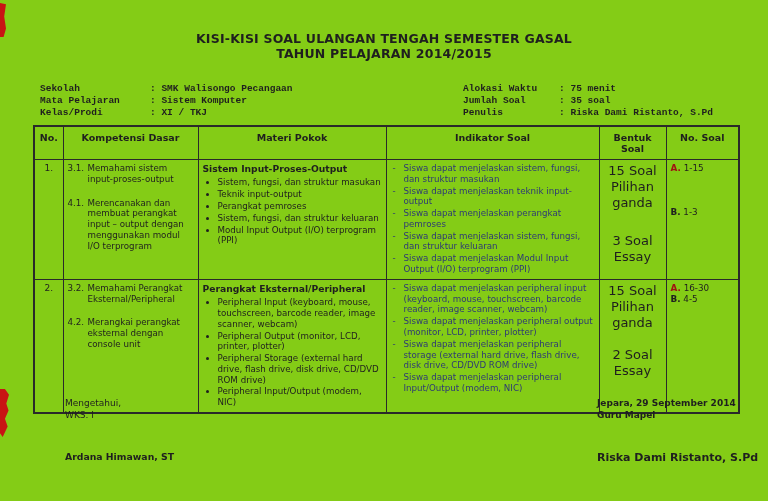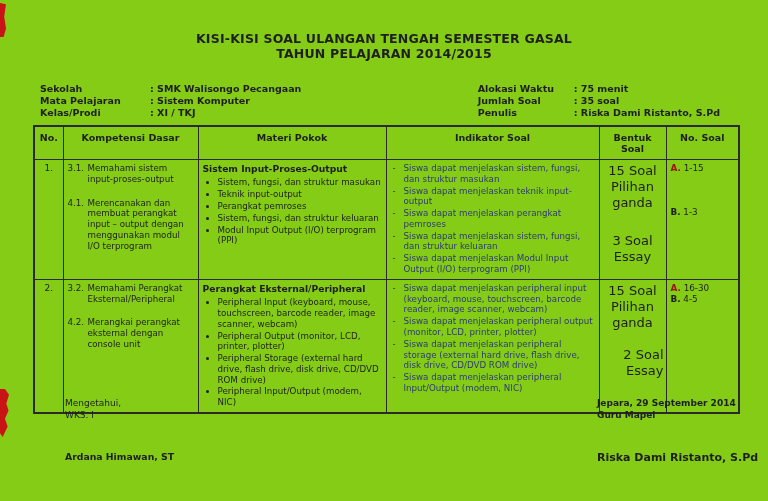--- a/index.html
+++ b/index.html
@@ -26,22 +26,22 @@
     clip-path:polygon(0 0,55% 0,100% 12%,70% 30%,95% 45%,55% 62%,85% 78%,30% 100%,0 92%);
   }
   .title{
     position:absolute;top:31px;left:0;width:100%;text-align:center;
     font-weight:bold;font-size:12.5px;line-height:1.22;letter-spacing:.2px;
   }
   
   .info{position:absolute;top:83px;left:40px;width:700px;display:flex;justify-content:space-between;
         font-size:9.5px;font-weight:bold;line-height:1.28;}
   .info-grid{display:grid;grid-template-columns:108px auto;column-gap:2px;}
-  .info-grid.right{grid-template-columns:94px auto;margin-right:20px;}
-  .info-grid span{white-space:nowrap;}
+  .info-grid.right{grid-template-columns:94px auto;margin-right:27px;}
+  .info-grid span{white-space:nowrap;font-family:Liberation Mono, monospace;}
   
   table.kisi{
     position:absolute;left:33px;top:125px;width:705px;
     border-collapse:collapse;table-layout:fixed;
   }
   table.kisi th,table.kisi td{
     border:1.2px solid var(--line);vertical-align:top;padding:3px 4px;
   }
   table.kisi{border:2px solid var(--line);}
   th{font-size:9.5px;font-weight:bold;text-align:center;padding:5px 2px !important;}
@@ -58,21 +58,21 @@
   ul.bullets li{margin-bottom:1px;}
   ul.dashes{margin:0;padding:0;list-style:none;color:var(--indik);}
   ul.dashes li{position:relative;padding-left:13px;margin-bottom:1px;}
   ul.dashes li::before{content:"-";position:absolute;left:2px;}
   .c-bentuk{text-align:center;padding:3px 2px !important;font-size:13px;}
   .c-nosoal{font-size:8.8px;}
   .letter{font-weight:bold;}
   .letter.red{color:var(--letter-red);}
   tr.r0 .gap-essay{margin-top:22px;}
   tr.r0 .gap-b{margin-top:33px;}
-  tr.r1 .gap-essay{margin-top:16px;text-align:right;}
+  tr.r1 .gap-essay{margin-top:16px;}
   tr.r1 .gap-b{}
   
   .footer-left{position:absolute;left:65px;top:397px;font-size:9px;line-height:1.35;}
   .footer-right{position:absolute;left:597px;top:397px;font-size:9px;line-height:1.35;font-weight:bold;}
   .sign-left{position:absolute;left:65px;top:451px;font-size:9.3px;font-weight:bold;}
   .sign-right{position:absolute;left:597px;top:451px;font-size:11px;font-weight:bold;}
 </style>
 </head>
 <body>
 

